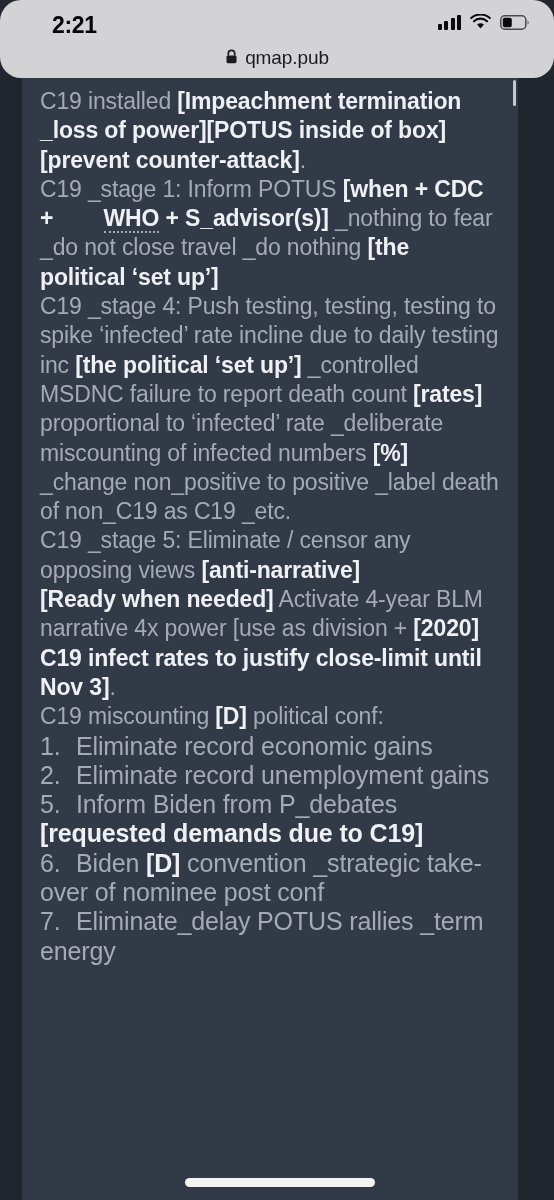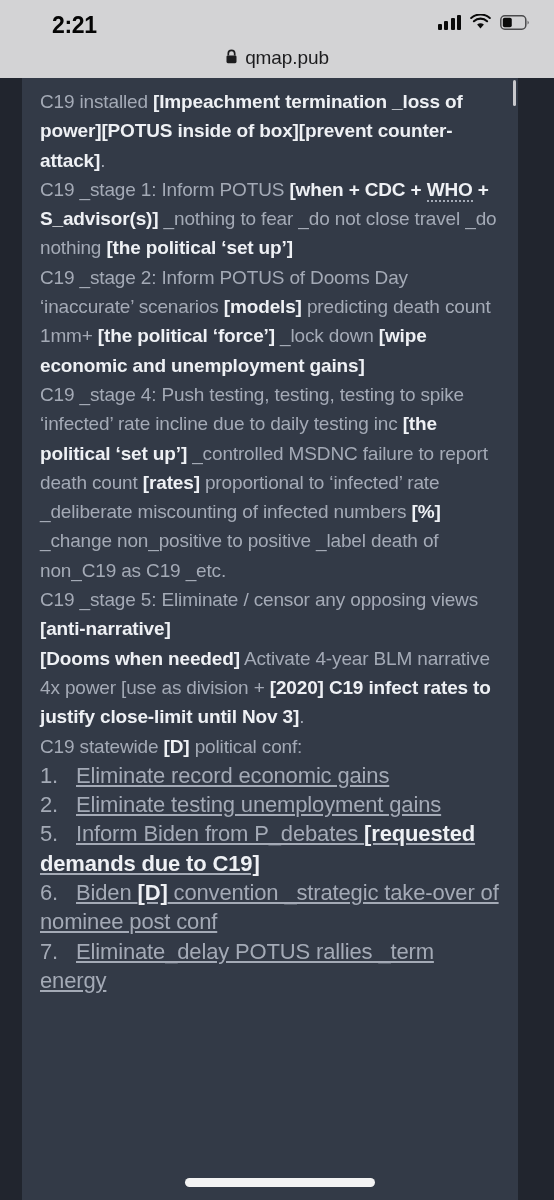--- a/index.html
+++ b/index.html
@@ -21,20 +21,21 @@
   }
 
   
   #browser-chrome {
     position: absolute;
     top: 0; left: 0;
     width: 554px;
     height: 78px;
     background: #d3d3d5;
     z-index: 30;
+    border-radius: 21px;
   }
 
   #status-bar {
     position: relative;
     height: 46px;
     width: 100%;
   }
 
   #status-time {
     position: absolute;
@@ -121,43 +122,43 @@
     top: 2px;
     right: 2px;
     width: 3px;
     height: 26px;
     background: #c8c8cc;
     border-radius: 2px;
     z-index: 12;
   }
 
   .para {
-    font-size: 19px;
+    font-size: 23px;
     line-height: 29.3px;
     color: #a4aab6;
     letter-spacing: -0.15px;
     text-align: left;
   }
 
   .para b, .b {
     font-weight: bold;
     color: #eef0f4;
   }
 
   .dotted {
     border-bottom: 2px dotted #a4aab6;
     padding-bottom: 0px;
+    margin-left: 44px;
   }
 
   .li {
-    font-size: 22px;
+    font-size: 25px;
     line-height: 29.3px;
     color: #a4aab6;
     letter-spacing: -0.15px;
-    text-decoration: underline;
   }
   .li .num {
     display: inline-block;
     width: 36px;
   }
 
   
   #home-indicator {
     position: absolute;
     left: 185px;
@@ -209,29 +210,28 @@
       <span id="url-text">qmap.pub</span>
     </div>
   </div>
 
   <div id="viewport">
     <div id="page-body">
       <div id="scroll-indicator"></div>
       <div id="paragraphs">
           <p class="para"><span>C19 installed </span><span class="b">[Impeachment termination _loss of power][POTUS inside of box][prevent counter-attack]</span><span>.</span></p>
           <p class="para"><span>C19 _stage 1: Inform POTUS </span><span class="b">[when + CDC + </span><span class="b dotted">WHO</span><span class="b"> + S_advisor(s)]</span><span> _nothing to fear _do not close travel _do nothing </span><span class="b">[the political ‘set up’]</span></p>
-          <p class="para"><span>C19 _stage 2: Inform POTUS of Dooms Day ‘inaccurate’ scenarios </span><span class="b">[models]</span><span> predicting death count 1mm+ </span><span class="b">[the political ‘force’]</span><span> _lock down </span><span class="b">[wipe economic and unemployment gains]</span></p>
           <p class="para"><span>C19 _stage 4: Push testing, testing, testing to spike ‘infected’ rate incline due to daily testing inc </span><span class="b">[the political ‘set up’]</span><span> _controlled MSDNC failure to report death count </span><span class="b">[rates]</span><span> proportional to ‘infected’ rate _deliberate miscounting of infected numbers </span><span class="b">[%]</span><span> _change non_positive to positive _label death of non_C19 as C19 _etc.</span></p>
           <p class="para"><span>C19 _stage 5: Eliminate / censor any opposing views </span><span class="b">[anti-narrative]</span></p>
-          <p class="para"><span class="b">[Dooms when needed]</span><span> Activate 4-year BLM narrative 4x power [use as division + </span><span class="b">[2020] C19 infect rates to justify close-limit until Nov 3]</span><span>.</span></p>
-          <p class="para"><span>C19 statewide </span><span class="b">[D]</span><span> political conf:</span></p>
+          <p class="para"><span class="b">[Ready when needed]</span><span> Activate 4-year BLM narrative 4x power [use as division + </span><span class="b">[2020] C19 infect rates to justify close-limit until Nov 3]</span><span>.</span></p>
+          <p class="para"><span>C19 miscounting </span><span class="b">[D]</span><span> political conf:</span></p>
         </div>
       <div id="numbered-list">
           <p class="li"><span class="num">1.</span><span>Eliminate record economic gains</span></p>
-          <p class="li"><span class="num">2.</span><span>Eliminate testing unemployment gains</span></p>
+          <p class="li"><span class="num">2.</span><span>Eliminate record unemployment gains</span></p>
           <p class="li"><span class="num">5.</span><span>Inform Biden from P_debates </span><span class="b">[requested demands due to C19]</span></p>
           <p class="li"><span class="num">6.</span><span>Biden </span><span class="b">[D]</span><span> convention _strategic take-over of nominee post conf</span></p>
           <p class="li"><span class="num">7.</span><span>Eliminate_delay POTUS rallies _term energy</span></p>
         </div>
     </div>
   </div>
 
   <div id="home-indicator"></div>
 </div>
 

